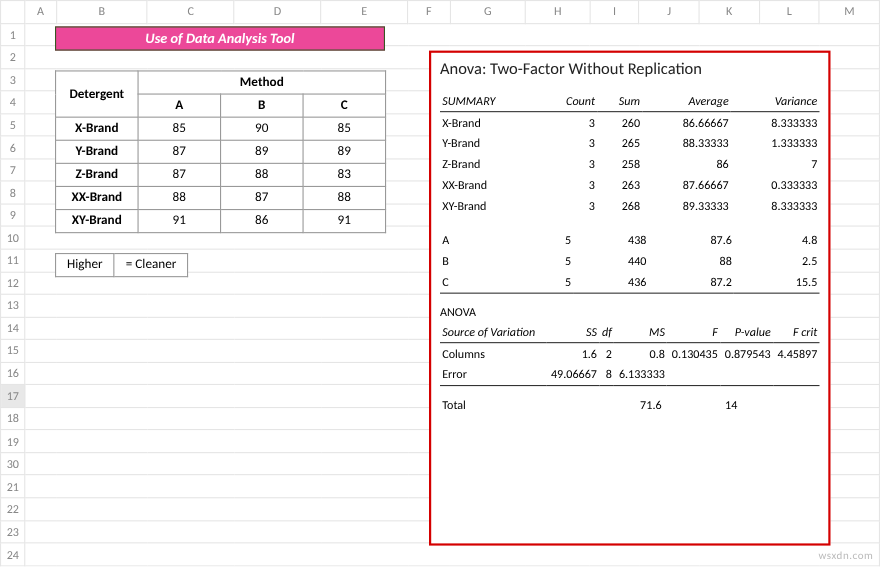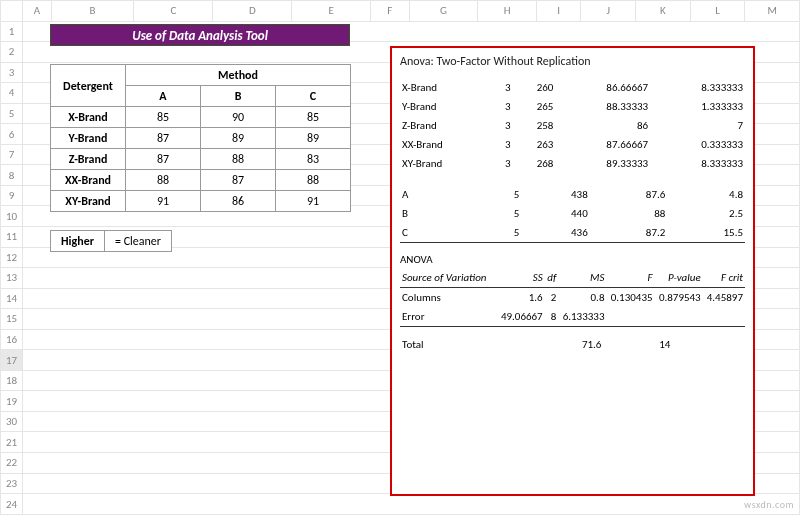--- a/index.html
+++ b/index.html
@@ -29,21 +29,21 @@
     text-align: center;
   }
   .rowhdr { width: 22px; background:#fff; color:#888; font-size:11px; }
   .colhdr { height: 18px; background:#fff; color:#888; font-size:12px; }
   .sel-row { background:#e8e8e8 !important; }
 
   .title-bar {
     position:absolute;
     left: 50px; top: 24px;
     width: 300px; height: 22px;
-    background: #701a75;
+    background: #ec4899;
     color: #fff;
     font-weight: bold;
     font-style: italic;
     text-align: center;
     line-height: 22px;
     font-size: 13px;
     border: 1px solid #375623;
   }
 
   .dtable {
@@ -68,33 +68,33 @@
     left: 50px; top: 230px;
     border-collapse: collapse;
   }
   .legend td {
     border: 1px solid #999;
     padding: 3px 10px;
     font-size: 12px;
     background:#fff;
     text-align:center;
   }
-  .legend .b { font-weight:bold; }
+  .legend .b { font-weight:normal; }
 
   .anova-wrap {
     position:absolute;
     left: 390px; top: 46px;
     width: 365px;
     height: 450px;
     border: 2px solid #d40000;
     padding: 6px 8px 10px 8px;
     font-size: 11px;
     background: #fff;
   }
-  .anova-title { font-size: 12px; color:#222; margin-bottom: 10px; }
+  .anova-title { font-size: 15px; color:#222; margin-bottom: 10px; }
   .summary-tbl, .abc-tbl, .anova-tbl, .total-tbl {
     width: 100%;
     border-collapse: collapse;
     font-size: 11px;
   }
   .summary-tbl th, .abc-tbl th, .anova-tbl th {
     border-bottom: 1px solid #333;
     font-style: italic;
     font-weight: normal;
     text-align: right;
@@ -299,20 +299,27 @@
     <td>= Cleaner</td>
   </tr>
 </tbody>
   </table>
 
 <div class="anova-wrap">
   <div class="anova-title">Anova: Two-Factor Without Replication</div>
 
   <table class="summary-tbl">
     <tbody>
+        <tr>
+      <th style="width:26%">SUMMARY</th>
+      <th>Count</th>
+      <th>Sum</th>
+      <th>Average</th>
+      <th>Variance</th>
+    </tr>
     <tr>
           <td>X-Brand</td>
           <td>3</td>
           <td>260</td>
           <td>86.66667</td>
           <td>8.333333</td>
         </tr>
     <tr>
           <td>Y-Brand</td>
           <td>3</td>

